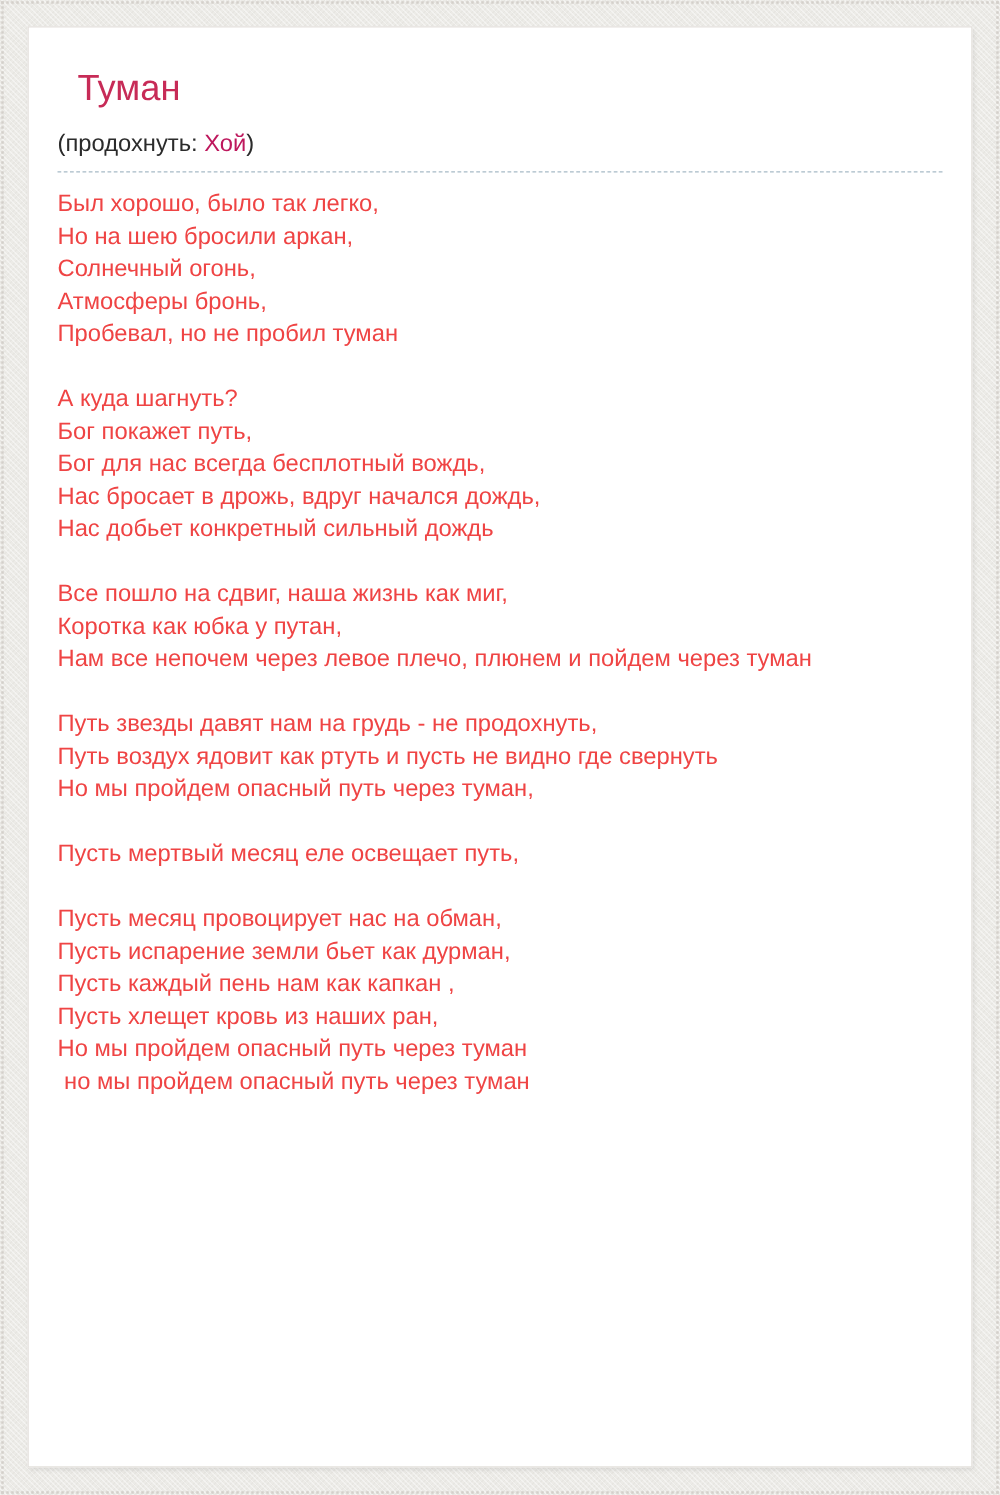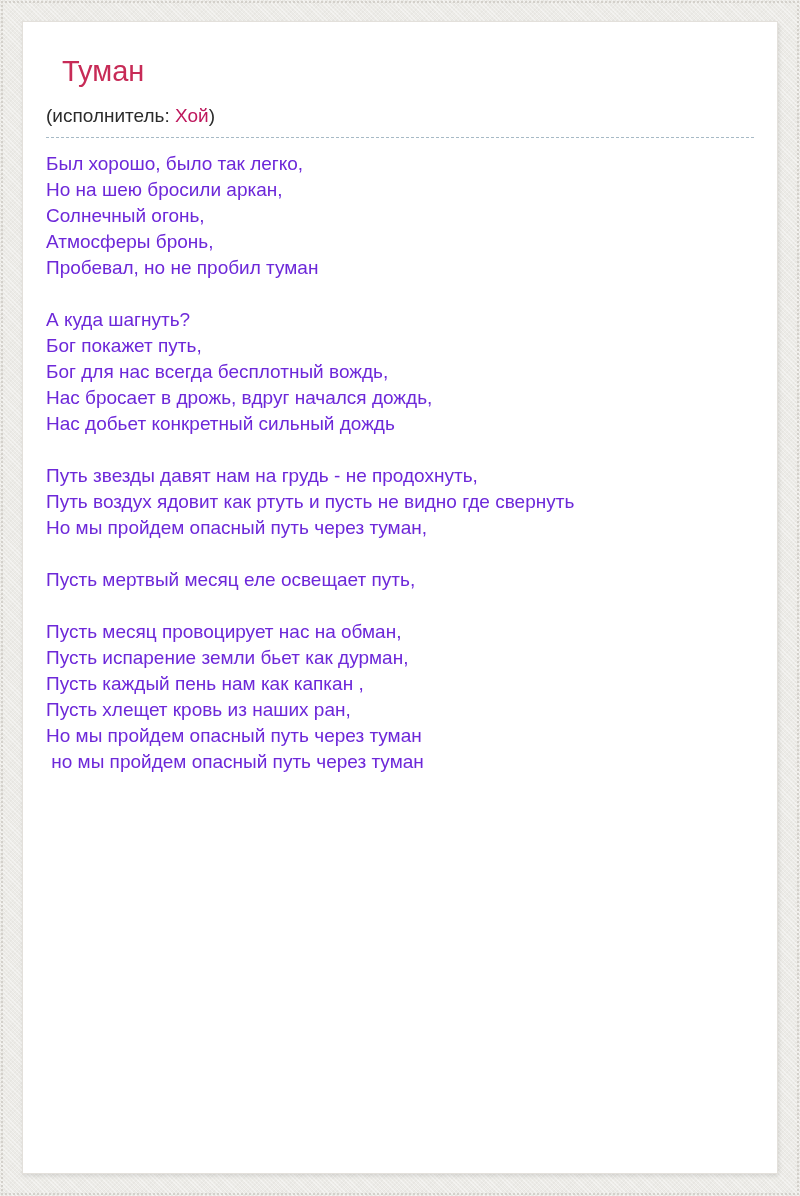--- a/index.html
+++ b/index.html
@@ -56,54 +56,57 @@
   }
   .artist-link {
     color: #be185d;
     text-decoration: none;
     cursor: pointer;
   }
   .lyrics {
     margin-top: 13px;
     font-size: 19px;
     line-height: 26px;
-    color: #6d28d9;
+    color: #ef4444;
   }
   .stanza {
     margin: 26px 0;
     white-space: pre-wrap;
   }
   .stanza:first-child {
     margin-top: 0;
   }
 </style>
 </head>
 <body>
 
 <div class="page-frame"></div>
 
 <div class="card">
   <div class="header">
     <h1 class="song-title">Туман</h1>
     <div class="artist-line">
-      <span>(исполнитель: </span><a class="artist-link">Хой</a><span>)</span>
+      <span>(продохнуть: </span><a class="artist-link">Хой</a><span>)</span>
     </div>
   </div>
 
   <div class="lyrics">
       <p class="stanza">Был хорошо, было так легко,
 Но на шею бросили аркан,
 Солнечный огонь,
 Атмосферы бронь,
 Пробевал, но не пробил туман</p>
       <p class="stanza">А куда шагнуть?
 Бог покажет путь,
 Бог для нас всегда бесплотный вождь,
 Нас бросает в дрожь, вдруг начался дождь,
 Нас добьет конкретный сильный дождь</p>
+      <p class="stanza">Все пошло на сдвиг, наша жизнь как миг,
+Коротка как юбка у путан,
+Нам все непочем через левое плечо, плюнем и пойдем через туман</p>
       <p class="stanza">Путь звезды давят нам на грудь - не продохнуть,
 Путь воздух ядовит как ртуть и пусть не видно где свернуть
 Но мы пройдем опасный путь через туман,</p>
       <p class="stanza">Пусть мертвый месяц еле освещает путь,</p>
       <p class="stanza">Пусть месяц провоцирует нас на обман,
 Пусть испарение земли бьет как дурман,
 Пусть каждый пень нам как капкан ,
 Пусть хлещет кровь из наших ран,
 Но мы пройдем опасный путь через туман
  но мы пройдем опасный путь через туман</p>

